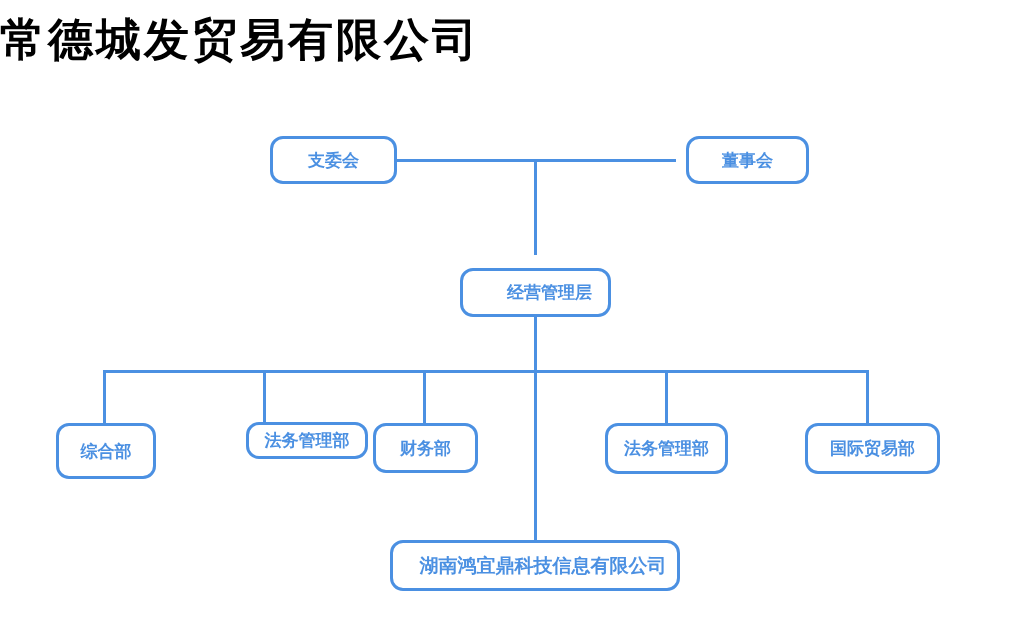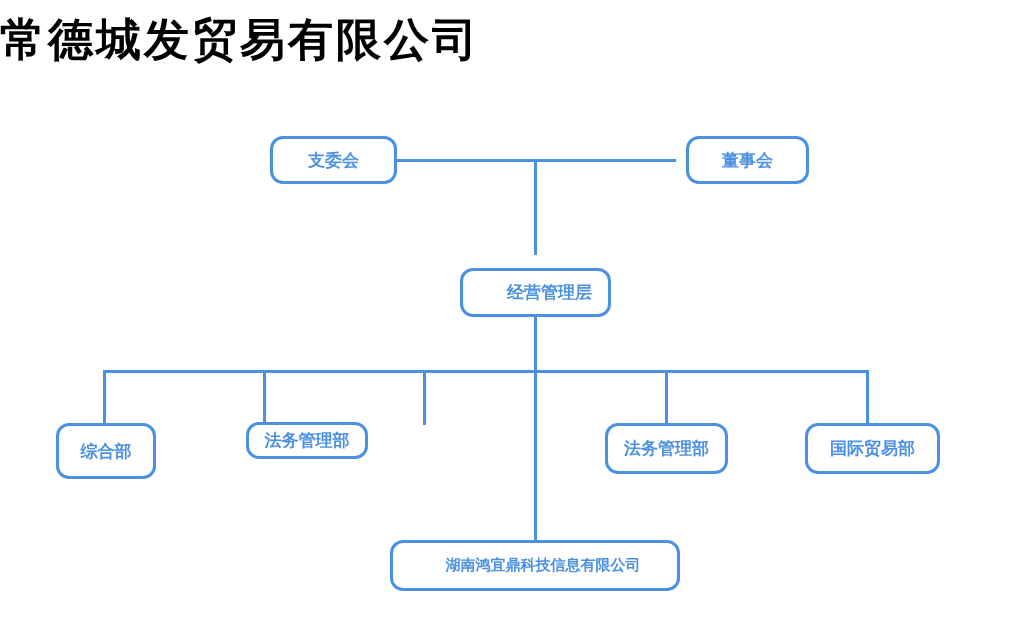--- a/index.html
+++ b/index.html
@@ -31,21 +31,21 @@
     background: #ffffff;
     color: var(--accent, #4B90E2);
     font-weight: bold;
     font-size: 17px;
     display: flex;
     align-items: center;
     justify-content: center;
     white-space: nowrap;
     z-index: 2;
   }
-  .node.big { font-size: 15px; padding-left: 16px; }
+  .node.big { font-size: 19px; padding-left: 16px; }
   .line {
     position: absolute;
     background: var(--accent, #4B90E2);
     z-index: 1;
   }
   
   #n-party   { left: 270px; top: 136px; width: 127px; height: 48px; }
   #n-board   { left: 675px; top: 136px; width: 123px; height: 48px; margin-left: 11px; }
   #n-mgmt    { left: 460px; top: 268px; width: 151px; height: 49px; padding-left: 28px; }
   #n-general { left:  56px; top: 423px; width: 100px; height: 56px; }
@@ -85,20 +85,21 @@
   <div class="node" id="n-party">支委会</div>
 
   <div class="node" id="n-board">董事会</div>
 
   <div class="node" id="n-mgmt">经营管理层</div>
 
   <div class="node" id="n-general">综合部</div>
 
   <div class="node" id="n-legal">法务管理部</div>
 
+  <div class="node" id="n-finance">财务部</div>
 
   <div class="node" id="n-domestic">法务管理部</div>
 
   <div class="node" id="n-intl">国际贸易部</div>
 
   <div class="node big" id="n-sub">湖南鸿宜鼎科技信息有限公司</div>
 
 </div>
 
 </body></html>

